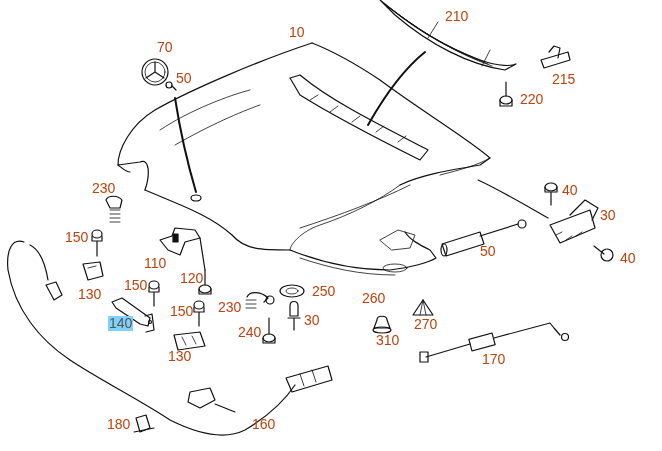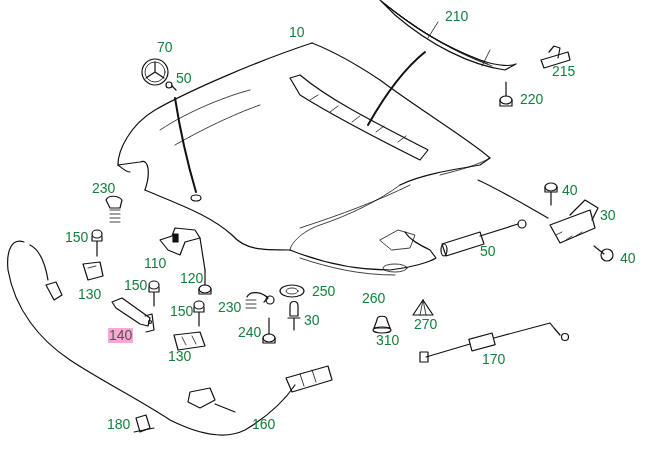--- a/index.html
+++ b/index.html
@@ -4,21 +4,21 @@
 <style>
   html, body { margin: 0; padding: 0; background: #ffffff; }
   body { width: 662px; height: 451px; overflow: hidden; position: relative;
          font-family: "Liberation Sans", sans-serif; }
   #canvas { position: absolute; left: 0; top: 0; width: 662px; height: 451px; }
   svg.art { position: absolute; left: 0; top: 0; width: 662px; height: 451px; }
   svg.art * { fill: none; stroke: #111; stroke-width: 1.2; stroke-linejoin: round; stroke-linecap: round; }
   svg.art .thin { stroke-width: 0.8; }
   svg.art .thick { stroke-width: 2; }
   svg.art .filled { fill: #111; }
-  .callout { position: absolute; font-size: 14px; color: #15803d; line-height: 15px;
+  .callout { position: absolute; font-size: 14px; color: #c2410c; line-height: 15px;
              white-space: nowrap; cursor: pointer; padding: 0 1px; }
   .callout.highlighted { background: #f7b733; color: #555; }
 </style>
 </head>
 <body>
 
 <div id="canvas">
 
 <svg class="art" viewBox="0 0 662 451">
 
@@ -211,29 +211,29 @@
 <span class="callout" style="left:599px;top:208px">30</span>
 <span class="callout" style="left:561px;top:183px">40</span>
 <span class="callout" style="left:619px;top:251px">40</span>
 <span class="callout" style="left:156px;top:40px">70</span>
 <span class="callout" style="left:175px;top:71px">50</span>
 <span class="callout" style="left:479px;top:244px">50</span>
 <span class="callout" style="left:143px;top:256px">110</span>
 <span class="callout" style="left:179px;top:271px">120</span>
 <span class="callout" style="left:77px;top:287px">130</span>
 <span class="callout" style="left:167px;top:349px">130</span>
-<span class="callout highlighted" style="left: 108px; top: 328px; background: #f9a8d4;">140</span>
+<span class="callout highlighted" style="left: 108px; top: 316px; background: #7dd3fc;">140</span>
 <span class="callout" style="left:64px;top:230px">150</span>
 <span class="callout" style="left:123px;top:278px">150</span>
 <span class="callout" style="left:169px;top:304px">150</span>
 <span class="callout" style="left:251px;top:417px">160</span>
 <span class="callout" style="left:481px;top:352px">170</span>
 <span class="callout" style="left:106px;top:417px">180</span>
 <span class="callout" style="left:444px;top:9px">210</span>
-<span class="callout" style="left:551px;top:64px">215</span>
+<span class="callout" style="left:551px;top:72px">215</span>
 <span class="callout" style="left:519px;top:92px">220</span>
 <span class="callout" style="left:91px;top:181px">230</span>
 <span class="callout" style="left:217px;top:300px">230</span>
 <span class="callout" style="left:237px;top:325px">240</span>
 <span class="callout" style="left:311px;top:284px">250</span>
 <span class="callout" style="left:361px;top:291px">260</span>
 <span class="callout" style="left:413px;top:317px">270</span>
 <span class="callout" style="left:375px;top:333px">310</span>
 
 </div>

